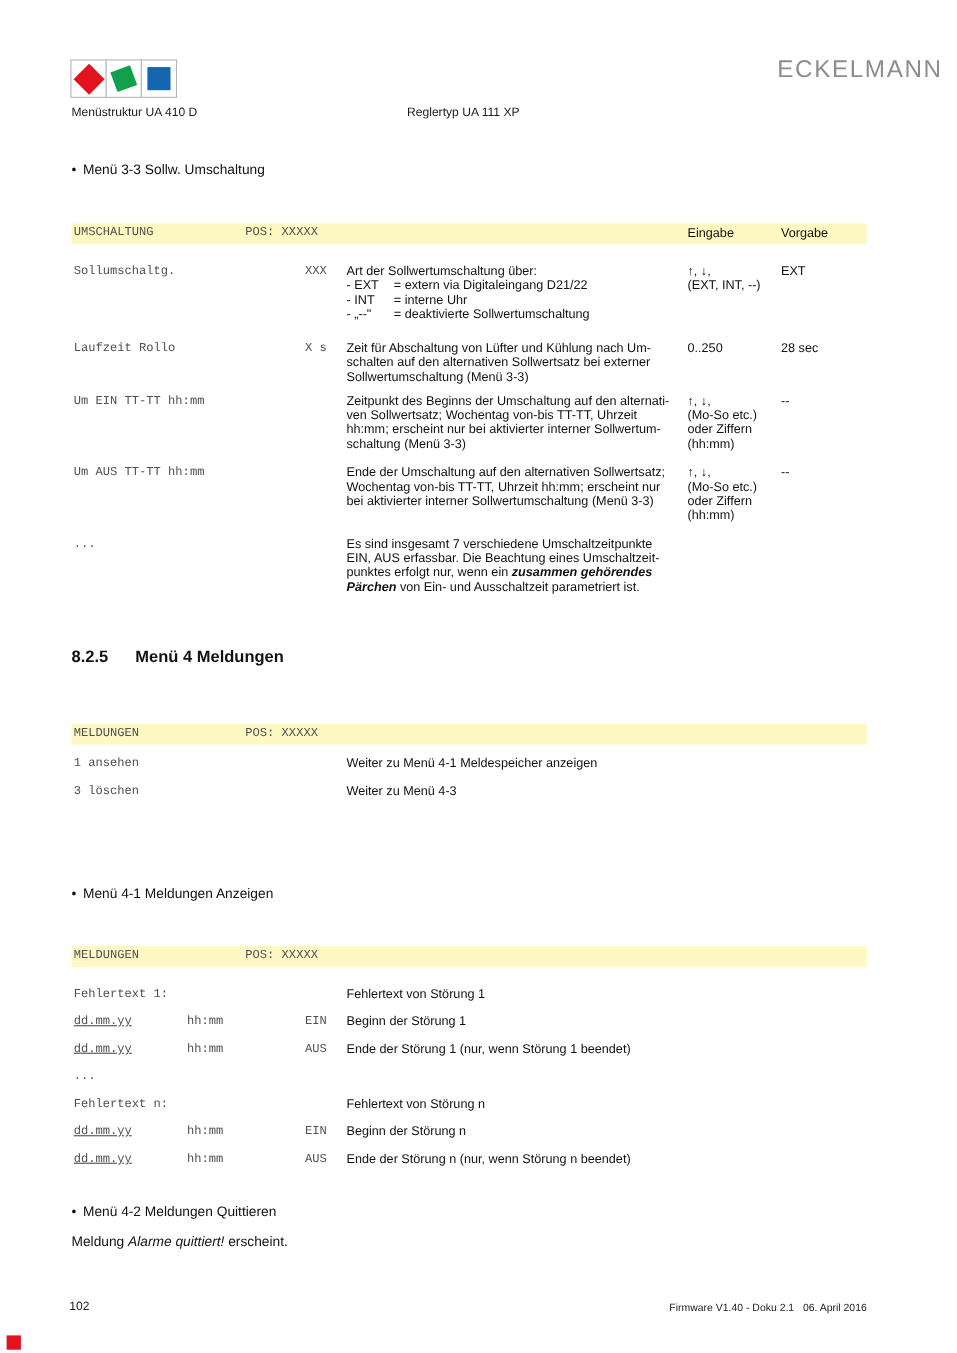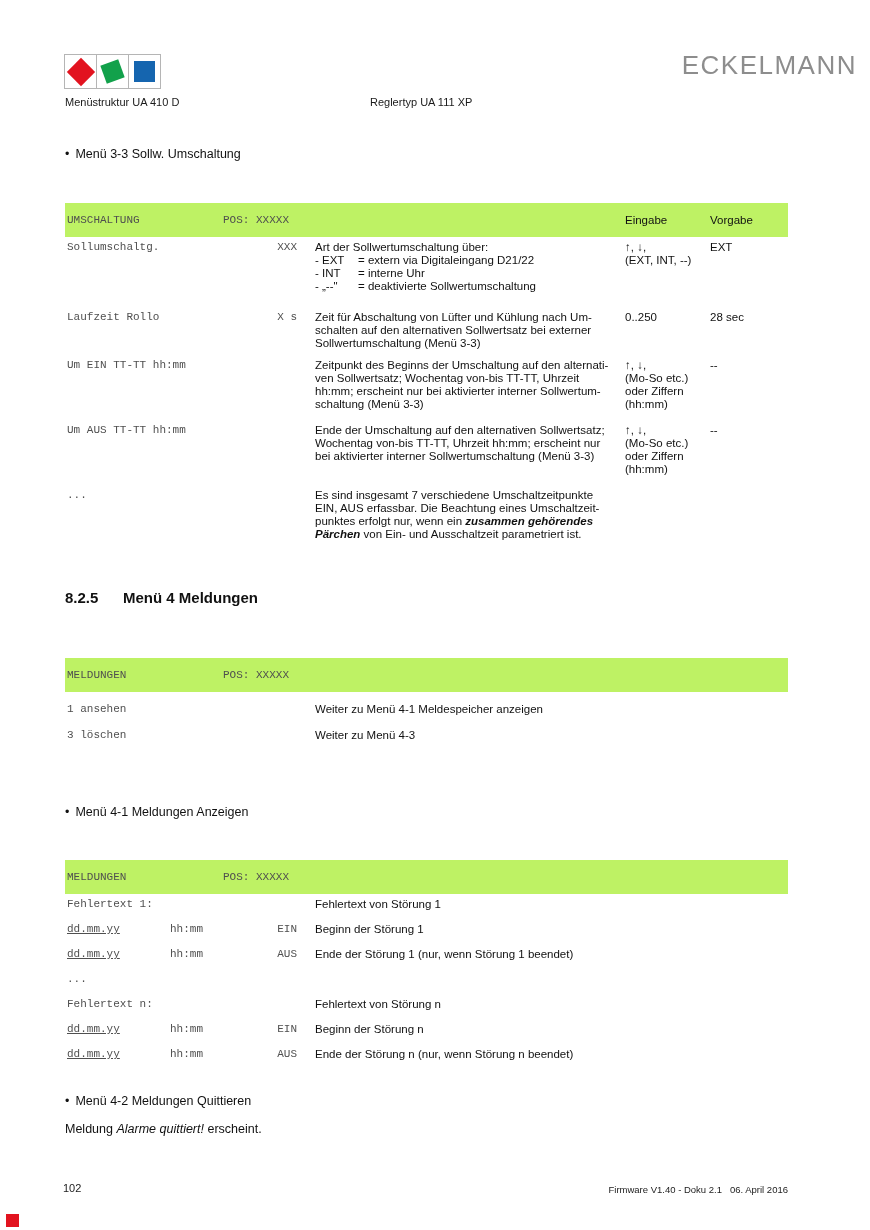--- a/index.html
+++ b/index.html
@@ -6,35 +6,35 @@
   .page{position:relative;width:870px;height:1230px;background:#fff;overflow:hidden;
         font-family:"Liberation Sans",sans-serif;color:#111;}
   
   .logo{position:absolute;left:64px;top:54px;display:flex;}
   .logo .box{width:31px;height:33px;background:#fff;border:1px solid #b5b5b5;
              display:flex;align-items:center;justify-content:center;}
   .logo .box + .box{margin-left:-1px;}
   .shape-red{width:20px;height:20px;background:#e2131f;transform:rotate(45deg);}
   .shape-green{width:19px;height:19px;background:#12a14b;transform:rotate(-20deg);}
   .shape-blue{width:21px;height:21px;background:#1565af;}
-  .brand{position:absolute;top:50px;right:13px;font-size:26px;font-weight:300;
+  .brand{position:absolute;top:50px;right:13px;font-size:22px;font-weight:300;
          letter-spacing:1.5px;color:#8d8d8d;}
   .subhead{position:absolute;top:96px;left:65px;width:723px;font-size:11px;color:#1a1a1a;}
   .subhead .right{position:absolute;left:305px;top:0;}
   
   .bullet-h{position:absolute;left:65px;font-size:12.5px;color:#111;}
   .bullet-h .dot{margin-right:6px;}
   .section-h{position:absolute;left:65px;top:589px;font-size:15px;font-weight:bold;}
   .section-h .num{display:inline-block;width:58px;}
   
   .tbl{position:absolute;left:65px;width:723px;}
-  .band{height:34px;background:#bef264;display:flex;align-items:center;}
+  .band{height:19px;background:#fef9c3;display:flex;align-items:center;}
   .mono{font-family:"Liberation Mono","DejaVu Sans Mono",monospace;
         font-size:11px;color:#4f4f4f;line-height:13px;}
-  .rows{margin-top:4px;}
+  .rows{margin-top:19px;}
   .row{display:flex;align-items:flex-start;}
   .c-label{width:158px;padding-left:2px;box-sizing:border-box;}
   .c-pos{width:92px;box-sizing:border-box;}
   .c-unit{width:92px;box-sizing:border-box;text-align:right;padding-right:18px;}
   .c-desc{width:310px;box-sizing:border-box;font-size:11.5px;line-height:13px;color:#111;}
   .c-desc-wide{flex:1;box-sizing:border-box;font-size:11.5px;line-height:13px;color:#111;}
   .c-ein{width:85px;box-sizing:border-box;font-size:11.5px;line-height:13px;}
   .c-vor{flex:1;box-sizing:border-box;font-size:11.5px;line-height:13px;}
   .hdr-col{font-size:11.5px;color:#111;}
   .pre{white-space:pre-line;}

